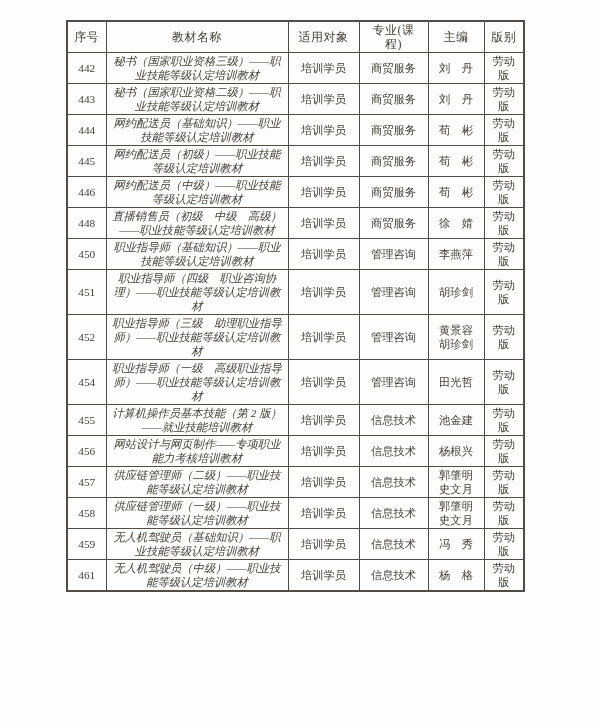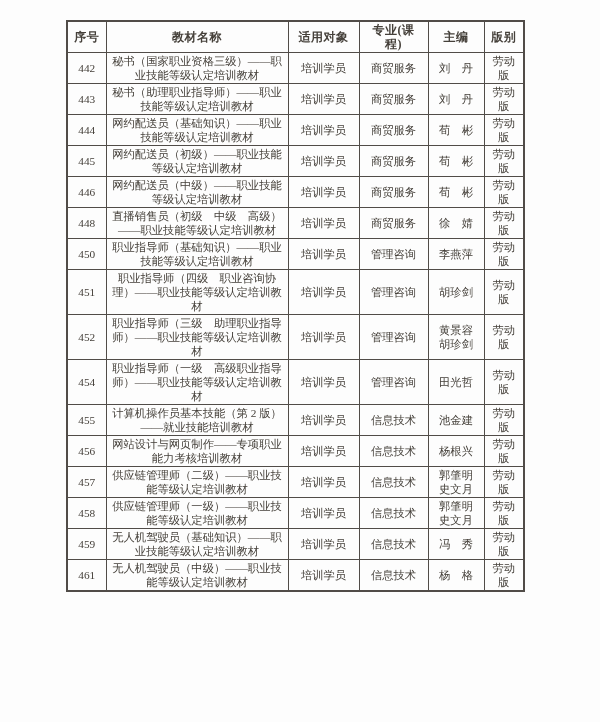--- a/index.html
+++ b/index.html
@@ -30,33 +30,34 @@
     border: 1px solid #514c48;
     padding: 1px 5px;
     font-size: 11.3px;
     line-height: 14px;
     text-align: center;
     vertical-align: middle;
     overflow: hidden;
     word-break: break-all;
   }
   table.materials th {
-    font-weight: bold;
+    font-weight: normal;
     font-size: 12px;
     height: 24px;
     letter-spacing: 0.5px;
   }
   table.materials td {
     height: 28px;
   }
   td.cell-index {
     font-size: 12px;
   }
   td.cell-title {
     text-align: left;
+    font-style: italic;
   }
   td.cell-editor {
     white-space: pre-line;
   }
   col.c-index   { width: 39px; }
   col.c-title   { width: 182px; }
   col.c-audience{ width: 71px; }
   col.c-major   { width: 69px; }
   col.c-editor  { width: 56px; }
   col.c-edition { width: 40px; }
@@ -88,21 +89,21 @@
         <tr>
           <td class="cell-index">442</td>
           <td class="cell-title">秘书（国家职业资格三级）——职业技能等级认定培训教材</td>
           <td class="cell-audience">培训学员</td>
           <td class="cell-major">商贸服务</td>
           <td class="cell-editor">刘　丹</td>
           <td class="cell-edition">劳动版</td>
         </tr>
         <tr>
           <td class="cell-index">443</td>
-          <td class="cell-title">秘书（助理职业指导师）——职业技能等级认定培训教材</td>
+          <td class="cell-title">秘书（国家职业资格二级）——职业技能等级认定培训教材</td>
           <td class="cell-audience">培训学员</td>
           <td class="cell-major">商贸服务</td>
           <td class="cell-editor">刘　丹</td>
           <td class="cell-edition">劳动版</td>
         </tr>
         <tr>
           <td class="cell-index">444</td>
           <td class="cell-title">网约配送员（基础知识）——职业技能等级认定培训教材</td>
           <td class="cell-audience">培训学员</td>
           <td class="cell-major">商贸服务</td>

